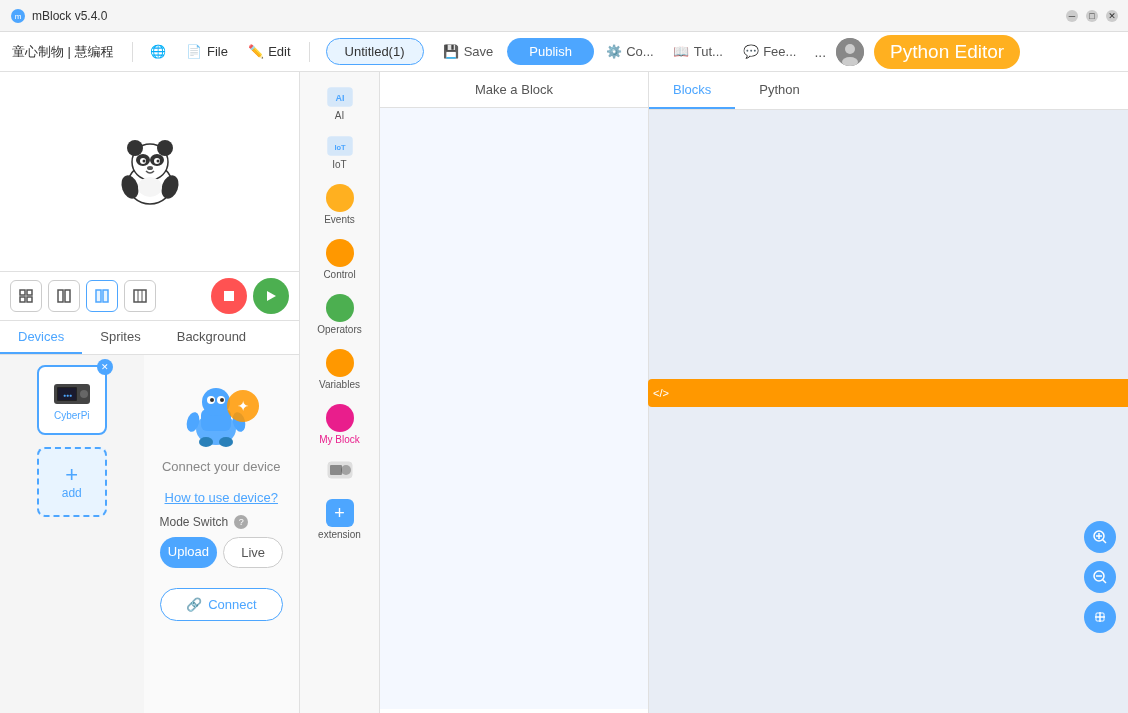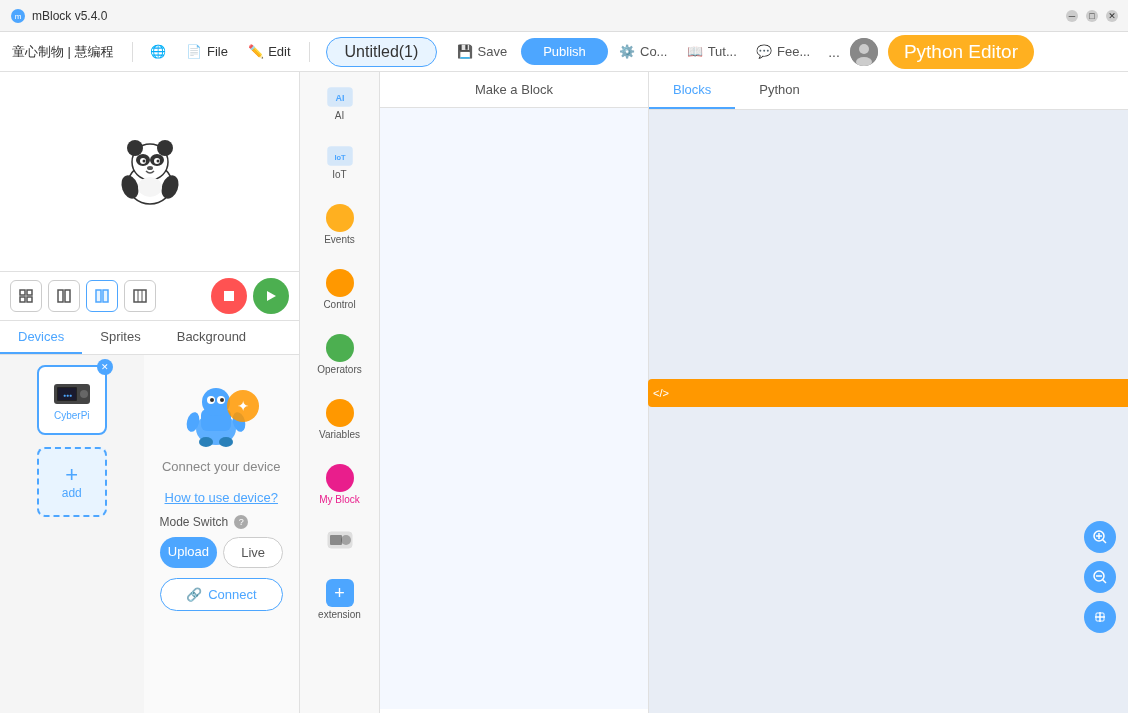--- a/index.html
+++ b/index.html
@@ -34,21 +34,21 @@
     }
     .menu-logo { font-size: 13px; color: #333; font-weight: 500; margin-right: 8px; display: flex; gap: 2px; }
     .menu-logo span { color: #333; }
     .menu-divider { width: 1px; height: 20px; background: #ddd; margin: 0 6px; }
     .menu-item { display: flex; align-items: center; gap: 4px; padding: 4px 8px; font-size: 13px; color: #333; cursor: pointer; border-radius: 4px; }
     .project-name-btn {
       padding: 5px 18px;
       background: #e8f4ff;
       border: 1.5px solid #4da6ff;
       border-radius: 20px;
-      font-size: 16px;
+      font-size: 13px;
       color: #333;
       cursor: pointer;
       margin: 0 6px;
     }
     .save-btn { display: flex; align-items: center; gap: 4px; padding: 4px 10px; font-size: 13px; color: #555; cursor: pointer; }
     .publish-btn {
       padding: 6px 22px;
       background: #4da6ff;
       border-radius: 20px;
       font-size: 13px;
@@ -209,21 +209,21 @@
       display: flex;
       align-items: center;
       justify-content: center;
       margin-bottom: 8px;
     }
     .connect-text { font-size: 13px; color: #888; margin-bottom: 16px; }
     .how-to-link { font-size: 13px; color: #4da6ff; text-decoration: underline; cursor: pointer; margin-bottom: 10px; }
     .mode-switch-row { display: flex; align-items: center; gap: 6px; font-size: 12px; color: #555; margin-bottom: 8px; width: 100%; }
     .mode-switch-label { font-size: 12px; color: #555; }
     .question-icon { width: 14px; height: 14px; border-radius: 50%; background: #aaa; color: white; font-size: 9px; display: flex; align-items: center; justify-content: center; cursor: pointer; }
-    .upload-live-row { display: flex; gap: 6px; margin-bottom: 10px; width: 100%; }
+    .upload-live-row { display: flex; gap: 6px; margin-bottom: 20px; width: 100%; }
     .upload-btn {
       flex: 1;
       padding: 7px 0;
       background: #4da6ff;
       color: white;
       border-radius: 20px;
       font-size: 13px;
       cursor: pointer;
       text-align: center;
       font-weight: 500;
@@ -258,21 +258,21 @@
     
     .block-categories {
       width: 80px;
       background: #f8f8f8;
       border-right: 1px solid #e0e0e0;
       display: flex;
       flex-direction: column;
       align-items: center;
       padding: 8px 0;
       overflow-y: auto;
-      gap: 12px;
+      gap: 2px;
     }
     .category-item {
       display: flex;
       flex-direction: column;
       align-items: center;
       padding: 6px 4px;
       cursor: pointer;
       border-radius: 6px;
       width: 72px;
     }

